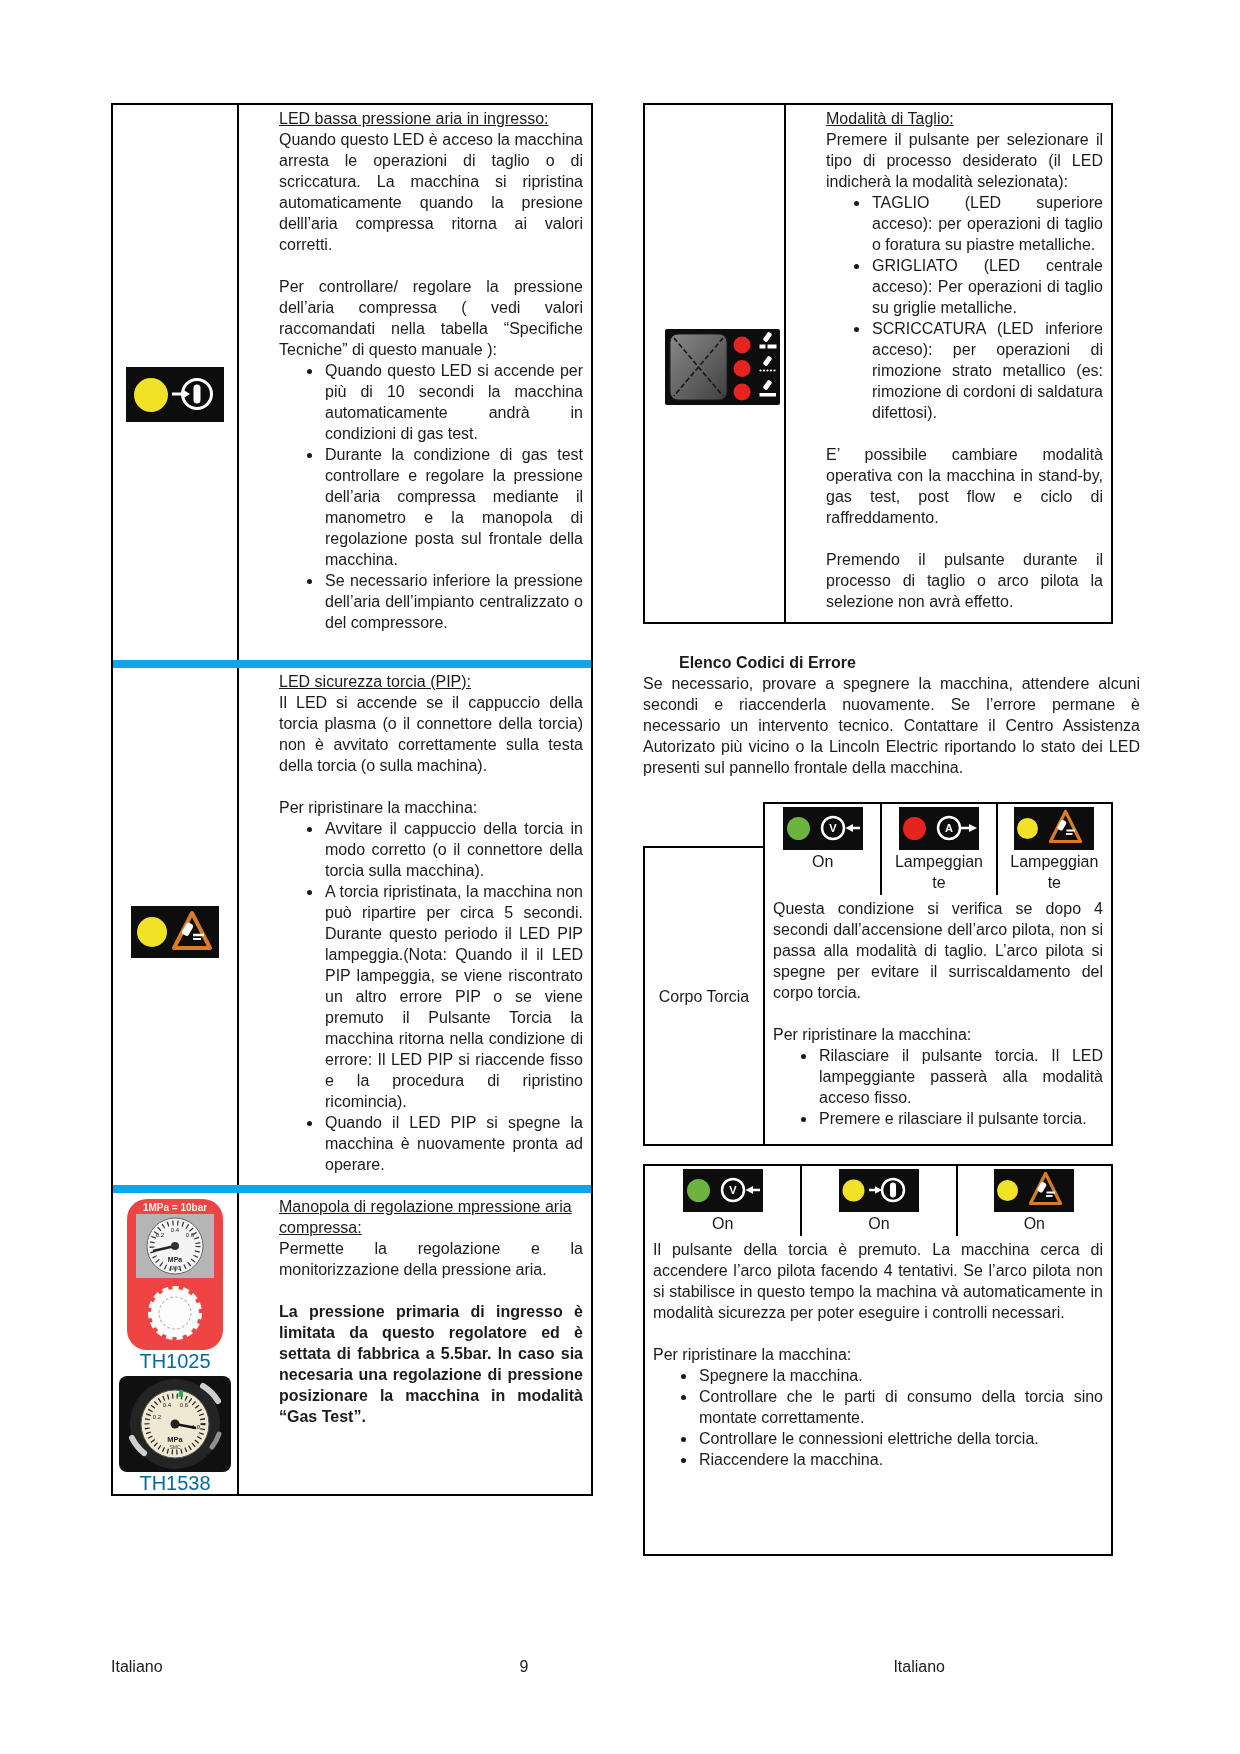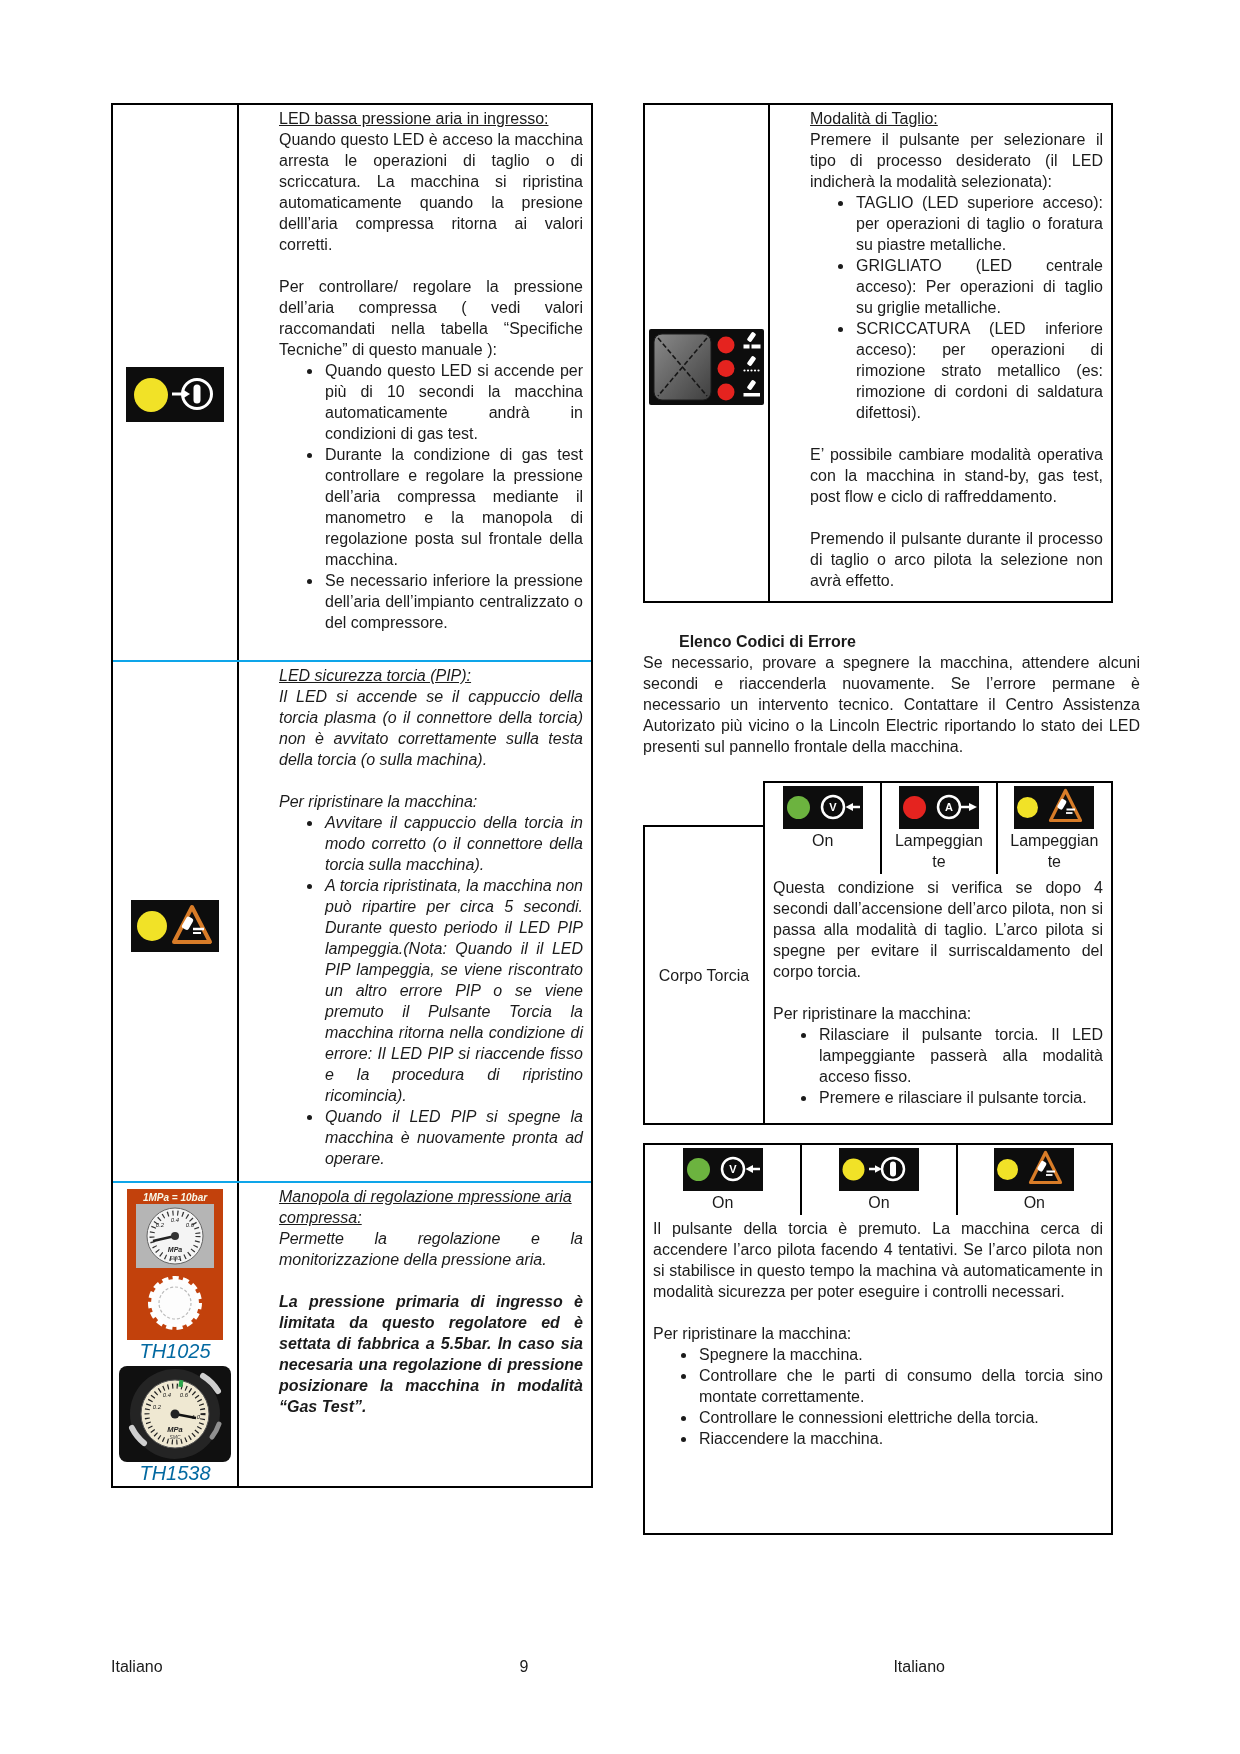--- a/index.html
+++ b/index.html
@@ -7,29 +7,29 @@
   body {
     width:1240px; height:1754px; position:relative;
     font-family:"Liberation Sans", sans-serif;
     font-size:16px; line-height:21px; color:#1b1b1b;
   }
   .col-left  { position:absolute; left:111px; top:103px; width:482px; }
   .col-right { position:absolute; left:643px; top:103px; width:497px; }
 
   .tbl { border:2px solid #000; }
   .tbl-row { display:grid; grid-template-columns:126px 1fr; }
-  .tbl-row + .tbl-row { border-top:2px solid #0ea5e9;font-style:italic; }
+  .tbl-row + .tbl-row { border-top:8px solid #0ea5e9; }
   .mode-tbl { width:470px; }
   .mode-tbl .tbl-row { grid-template-columns:125px 1fr; }
   .icon-cell { border-right:2px solid #000; display:flex; flex-direction:column; align-items:center; }
   .text-cell { padding:3px 8px 10px 8px;margin-left:32px; }
   .row-1 { min-height:555px; }
   .row-2 { min-height:521px; }
   .row-3 { min-height:305px; }
-  .mode-row { min-height:490px; }
+  .mode-row { min-height:490px;padding-left:16px; }
 
   .title { text-decoration:underline; }
   p.j, li { text-align:justify; }
   .gap { height:21px; }
   ul { list-style:disc; padding-left:44px; }
   li { padding-left:2px; }
   .bold { font-weight:bold; }
 
   .err-heading { font-weight:bold; font-size:16px; margin-top:28px;margin-left:36px; }
   .err-intro { text-align:justify; }
@@ -47,21 +47,21 @@
   .err-head-cell { padding:3px 0 2px; text-align:center; }
   .err-head-cell + .err-head-cell { border-left:2px solid #000; }
   .led-box { width:80px; height:43px; margin:0 auto; display:block; }
   .state { width:92px; margin:1px auto 0; overflow-wrap:break-word; line-height:21px; }
   .err-body { padding:3px 8px 8px 8px; }
 
   .icon-air { margin-top:262px; }
   .icon-pip { margin-top:238px; }
   .icon-mode { margin-top:224px; }
   .photos { margin-top:6px; display:flex; flex-direction:column; align-items:center; }
-  .th-panel { width:96px; background:#c2410c; padding:2px 2px 4px 2px; }
+  .th-panel { width:96px; background:#ef4444; padding:2px 2px 4px 2px;border-radius:20px; }
   .mpa-header { color:#f8f8e8; font-size:10px; font-weight:bold; text-align:center; line-height:13px; }
   .th-label { font-size:20px; line-height:22px; color:#0369a1; text-align:center; }
 
   .footer { position:absolute; top:1656px; left:0; width:1048px; height:21px; }
   .footer-left  { position:absolute; left:111px; }
   .footer-page  { position:absolute; left:0; width:100%; text-align:center; }
   .footer-right { position:absolute; right:103px; }
 </style>
 </head>
 <body>

